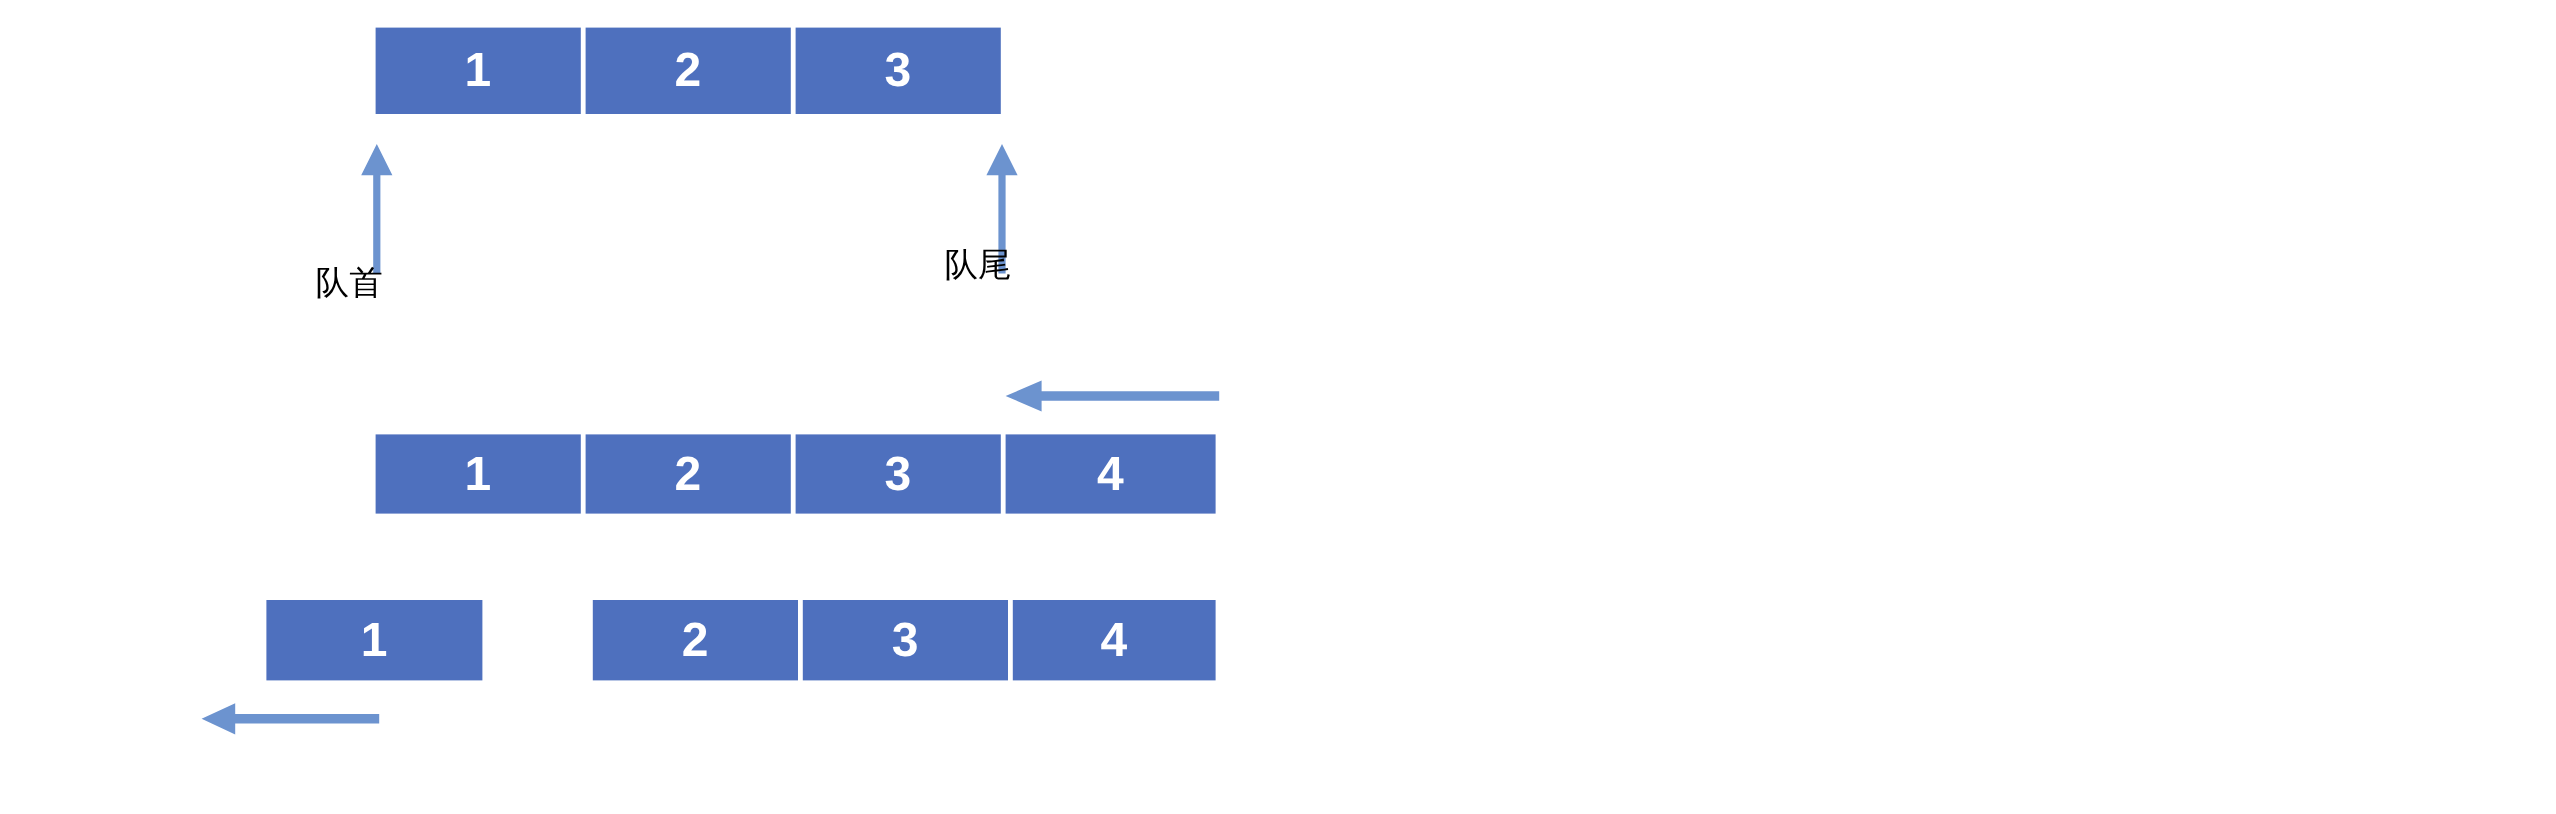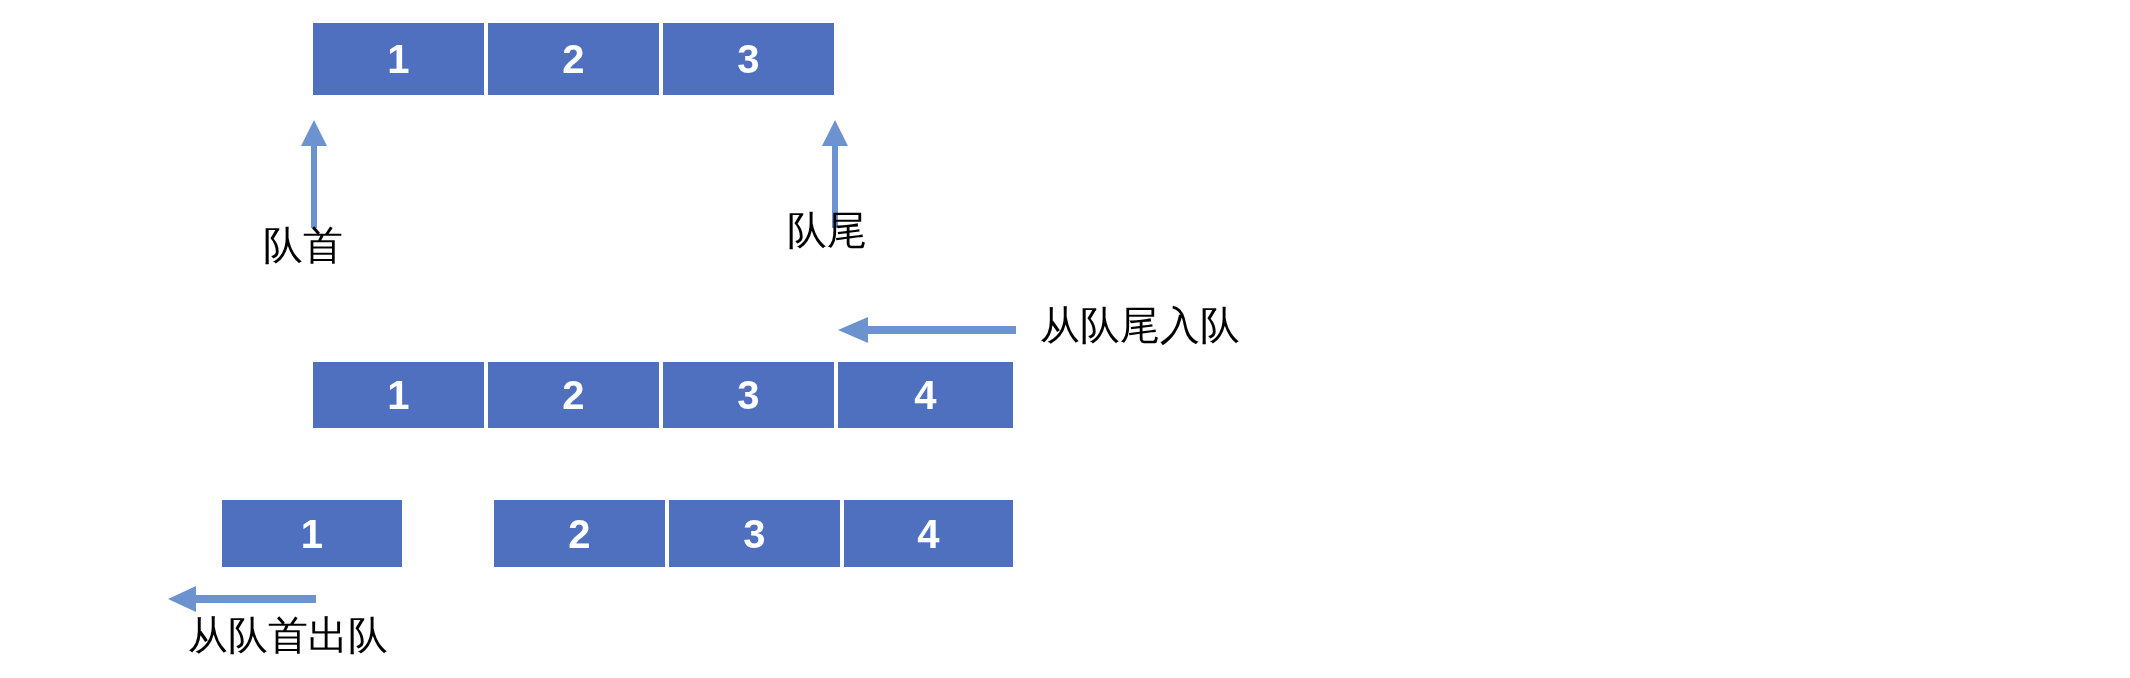--- a/index.html
+++ b/index.html
@@ -34,24 +34,24 @@
   
   .arrow-svg {
     position: absolute;
     overflow: visible;
   }
 
   
   .label {
     position: absolute;
     color: #000000;
-    font-size: 40px;
+    font-size: 28px;
     line-height: 1;
     white-space: nowrap;
-    font-family: Liberation Sans, sans-serif;
+    font-family: Liberation Mono, monospace;
   }
 </style>
 </head>
 <body>
 
 <div id="canvas">
 
   <div class="cell" style="left:313px; top:23px; width:171px; height:72px;">1</div>
   <div class="cell" style="left:488px; top:23px; width:171px; height:72px;">2</div>
   <div class="cell" style="left:663px; top:23px; width:171px; height:72px;">3</div>
@@ -64,31 +64,29 @@
     <path d="M16 0 L29 26 L19 26 L19 108 L13 108 L13 26 L3 26 Z" fill="#6C93CF"></path>
   </svg>
 
   <div class="label" style="left:263px; top:225px;">队首</div>
 
   <div class="label" style="left:787px; top:210px;">队尾</div>
 
   <svg class="arrow-svg" style="left:838px; top:316px;" width="178" height="28" viewBox="0 0 178 28">
     <path d="M0 14 L30 1 L30 10 L178 10 L178 18 L30 18 L30 27 Z" fill="#6C93CF"></path>
   </svg>
-  <div class="label" style="left:1040px; top:305px;">从队尾入队</div>
 
   <div class="cell" style="left:313px; top:362px; width:171px; height:66px;">1</div>
   <div class="cell" style="left:488px; top:362px; width:171px; height:66px;">2</div>
   <div class="cell" style="left:663px; top:362px; width:171px; height:66px;">3</div>
   <div class="cell" style="left:838px; top:362px; width:175px; height:66px;">4</div>
 
   <div class="cell" style="left:222px; top:500px; width:180px; height:67px;">1</div>
 
   <div class="cell" style="left:494px; top:500px; width:171px; height:67px;">2</div>
   <div class="cell" style="left:669px; top:500px; width:171px; height:67px;">3</div>
   <div class="cell" style="left:844px; top:500px; width:169px; height:67px;">4</div>
 
   <svg class="arrow-svg" style="left:168px; top:586px;" width="148" height="26" viewBox="0 0 148 26">
     <path d="M0 13 L28 0 L28 9 L148 9 L148 17 L28 17 L28 26 Z" fill="#6C93CF"></path>
   </svg>
-  <div class="label" style="left:188px; top:615px;">从队首出队</div>
 
 </div>
 
 </body></html>

